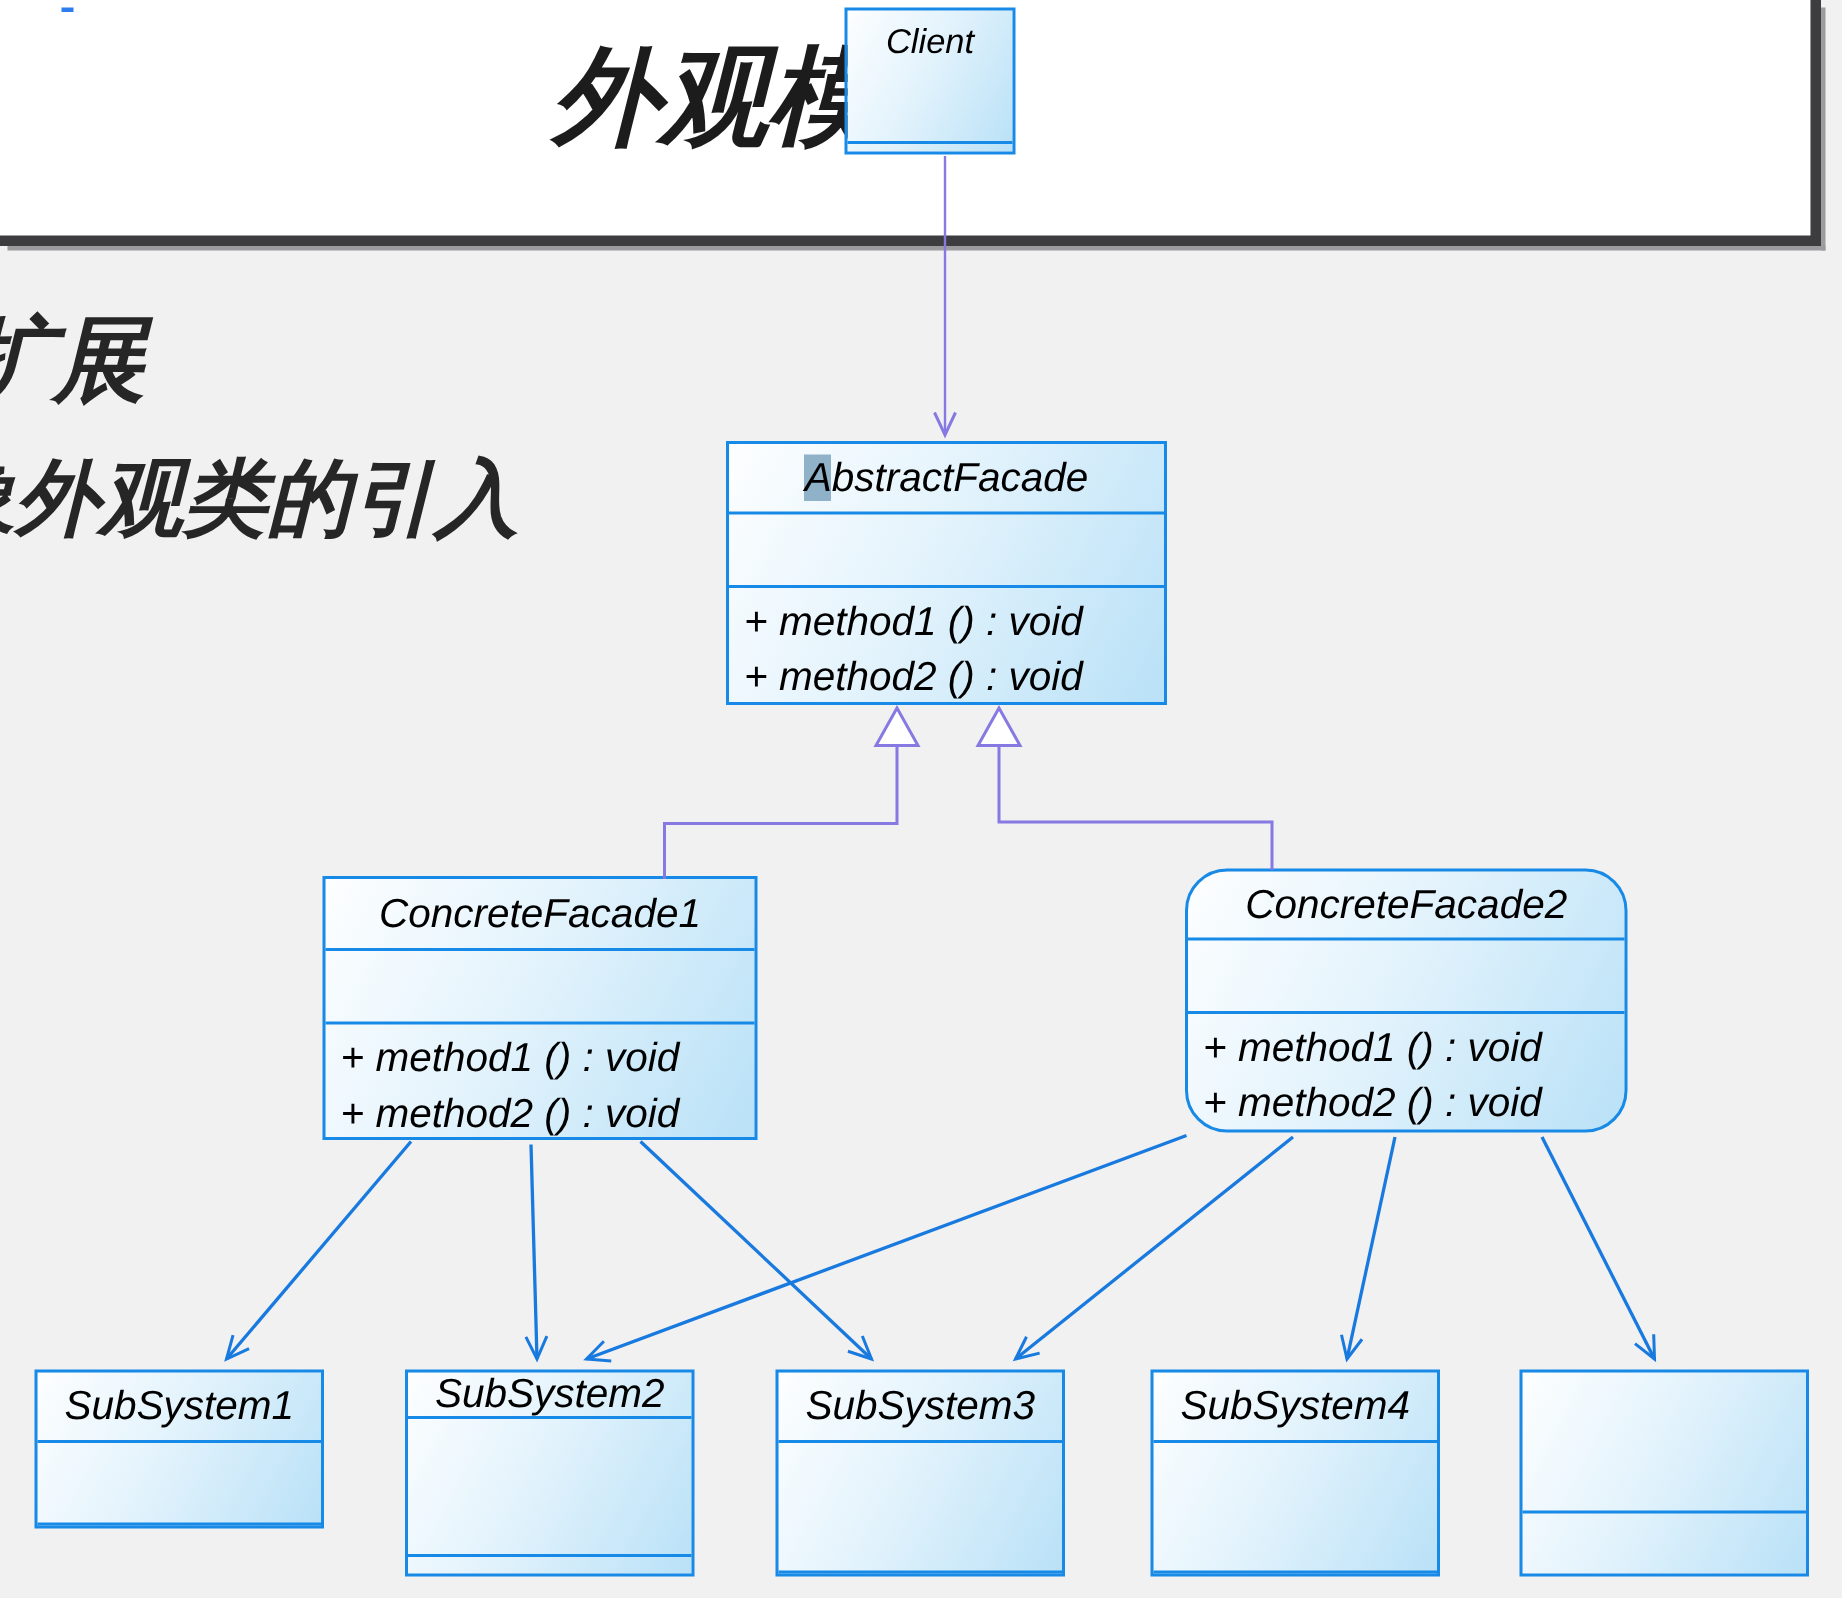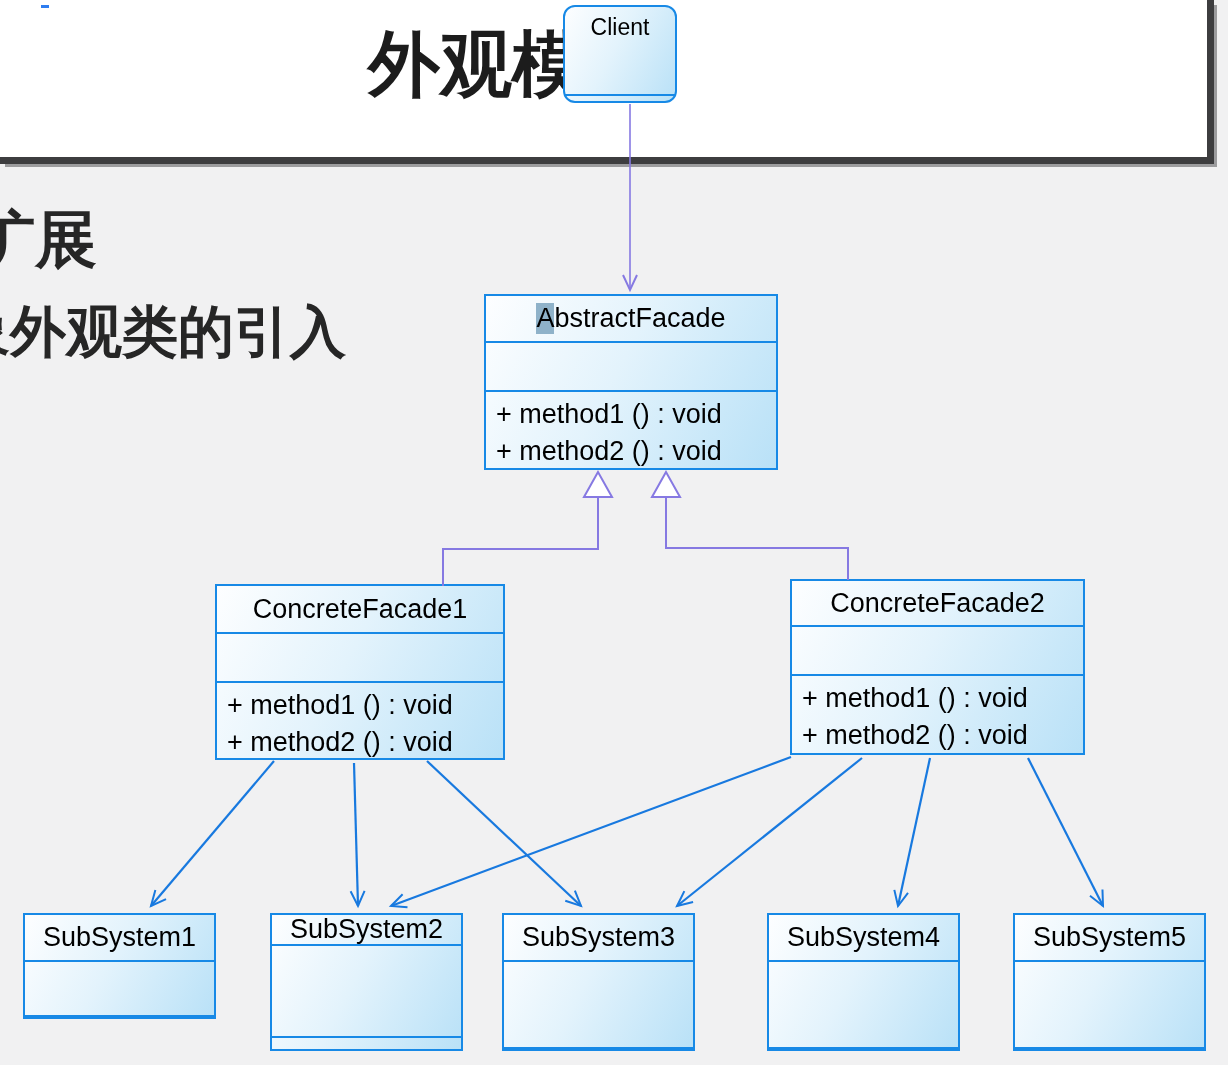--- a/index.html
+++ b/index.html
@@ -2,21 +2,21 @@
 <html><head>
 <meta charset="utf-8">
 <style>
   * { margin:0; padding:0; box-sizing:border-box; }
   html,body { width:1228px; height:1065px; }
   body {
     position:relative; overflow:hidden;
     background:#f1f1f2;
     font-family:"Liberation Sans", sans-serif;
   }
-  .stage { position:absolute; left:0; top:0; width:1228px; height:1065px; }
+  .stage { position:absolute; left:0; top:0; width:1228px; height:1065px;font-style:italic; }
 
   
   .slide-white { position:absolute; left:0; top:0; width:1207px; height:158px; background:#ffffff; }
   .frame-bottom { position:absolute; left:0; top:157px; width:1214px; height:7px; background:#3d3d3f; }
   .frame-right  { position:absolute; left:1207px; top:0; width:7px; height:164px; background:#3d3d3f; }
   .frame-shadow-r { position:absolute; left:1214px; top:5px; width:3px; height:162px; background:#9c9c9e; }
   .frame-shadow-b { position:absolute; left:5px; top:164px; width:1212px; height:3px; background:#9c9c9e; }
   .blue-dash { position:absolute; left:41px; top:5px; width:8px; height:3px; background:#2e7df0; }
 
   .slide-title {
@@ -94,21 +94,21 @@
     <line x1="274" y1="761" x2="151" y2="906" stroke="#1879df" stroke-width="2.2" marker-end="url(#arrow-blue)"></line>
     <line x1="354" y1="763" x2="358" y2="906" stroke="#1879df" stroke-width="2.2" marker-end="url(#arrow-blue)"></line>
     <line x1="427" y1="761" x2="581" y2="906" stroke="#1879df" stroke-width="2.2" marker-end="url(#arrow-blue)"></line>
 
     <line x1="791" y1="757" x2="391" y2="906" stroke="#1879df" stroke-width="2.2" marker-end="url(#arrow-blue)"></line>
     <line x1="862" y1="758" x2="677" y2="906" stroke="#1879df" stroke-width="2.2" marker-end="url(#arrow-blue)"></line>
     <line x1="930" y1="758" x2="898" y2="906" stroke="#1879df" stroke-width="2.2" marker-end="url(#arrow-blue)"></line>
     <line x1="1028" y1="758" x2="1103" y2="906" stroke="#1879df" stroke-width="2.2" marker-end="url(#arrow-blue)"></line>
   </svg>
 
-  <div class="uml-class" style="left:563px; top:5px; width:114px; height:98px; z-index:5;border-radius:12px;">
+  <div class="uml-class" style="left:563px; top:5px; width:114px; height:98px; z-index:5;">
     <div class="comp c-title small" style="height:40px">Client</div>
     <div class="comp grow"></div>
   </div>
 
   <div class="uml-class" style="left:484px; top:294px; width:294px; height:176px;">
     <div class="comp c-title" style="height:45px">
         <span class="hl">A</span>
         <span>bstractFacade</span>
       </div>
     <div class="comp" style="height:46px"></div>
@@ -120,52 +120,51 @@
 
   <div class="uml-class" style="left:215px; top:584px; width:290px; height:176px;">
     <div class="comp c-title" style="height:46px">ConcreteFacade1</div>
     <div class="comp" style="height:45px"></div>
     <div class="comp c-methods grow">
       <div>+ method1 () : void</div>
       <div>+ method2 () : void</div>
     </div>
   </div>
 
-  <div class="uml-class" style="left:790px; top:579px; width:295px; height:176px;">
+  <div class="uml-class" style="left:790px; top:579px; width:295px; height:176px;border-radius:28px;">
     <div class="comp c-title" style="height:44px">ConcreteFacade2</div>
     <div class="comp" style="height:46px"></div>
     <div class="comp c-methods grow">
       <div>+ method1 () : void</div>
       <div>+ method2 () : void</div>
     </div>
   </div>
 
   <div class="uml-class" style="left:23px; top:913px; width:193px; height:106px;">
     <div class="comp c-title" style="height:45px">SubSystem1</div>
     <div class="comp" style="height:45px"></div>
     <div class="comp grow"></div>
   </div>
 
   <div class="uml-class" style="left:270px; top:913px; width:193px; height:138px;">
     <div class="comp c-title" style="height:29px">SubSystem2</div>
     <div class="comp" style="height:45px"></div>
     <div class="comp grow"></div>
   </div>
 
-  <div class="uml-class" style="left:502px; top:913px; width:193px; height:138px;">
+  <div class="uml-class" style="left:517px; top:913px; width:193px; height:138px;">
     <div class="comp c-title" style="height:45px">SubSystem3</div>
     <div class="comp" style="height:45px"></div>
     <div class="comp grow"></div>
   </div>
 
   <div class="uml-class" style="left:767px; top:913px; width:193px; height:138px;justify-content:space-between;">
     <div class="comp c-title" style="height:45px">SubSystem4</div>
     <div class="comp" style="height:45px"></div>
     <div class="comp grow"></div>
   </div>
 
   <div class="uml-class" style="left:1013px; top:913px; width:193px; height:138px;">
-    <div class="comp c-title" style="height:45px">SubSystem5</div>
     <div class="comp" style="height:45px"></div>
     <div class="comp grow"></div>
   </div>
 
 </div>
 
 </body></html>

